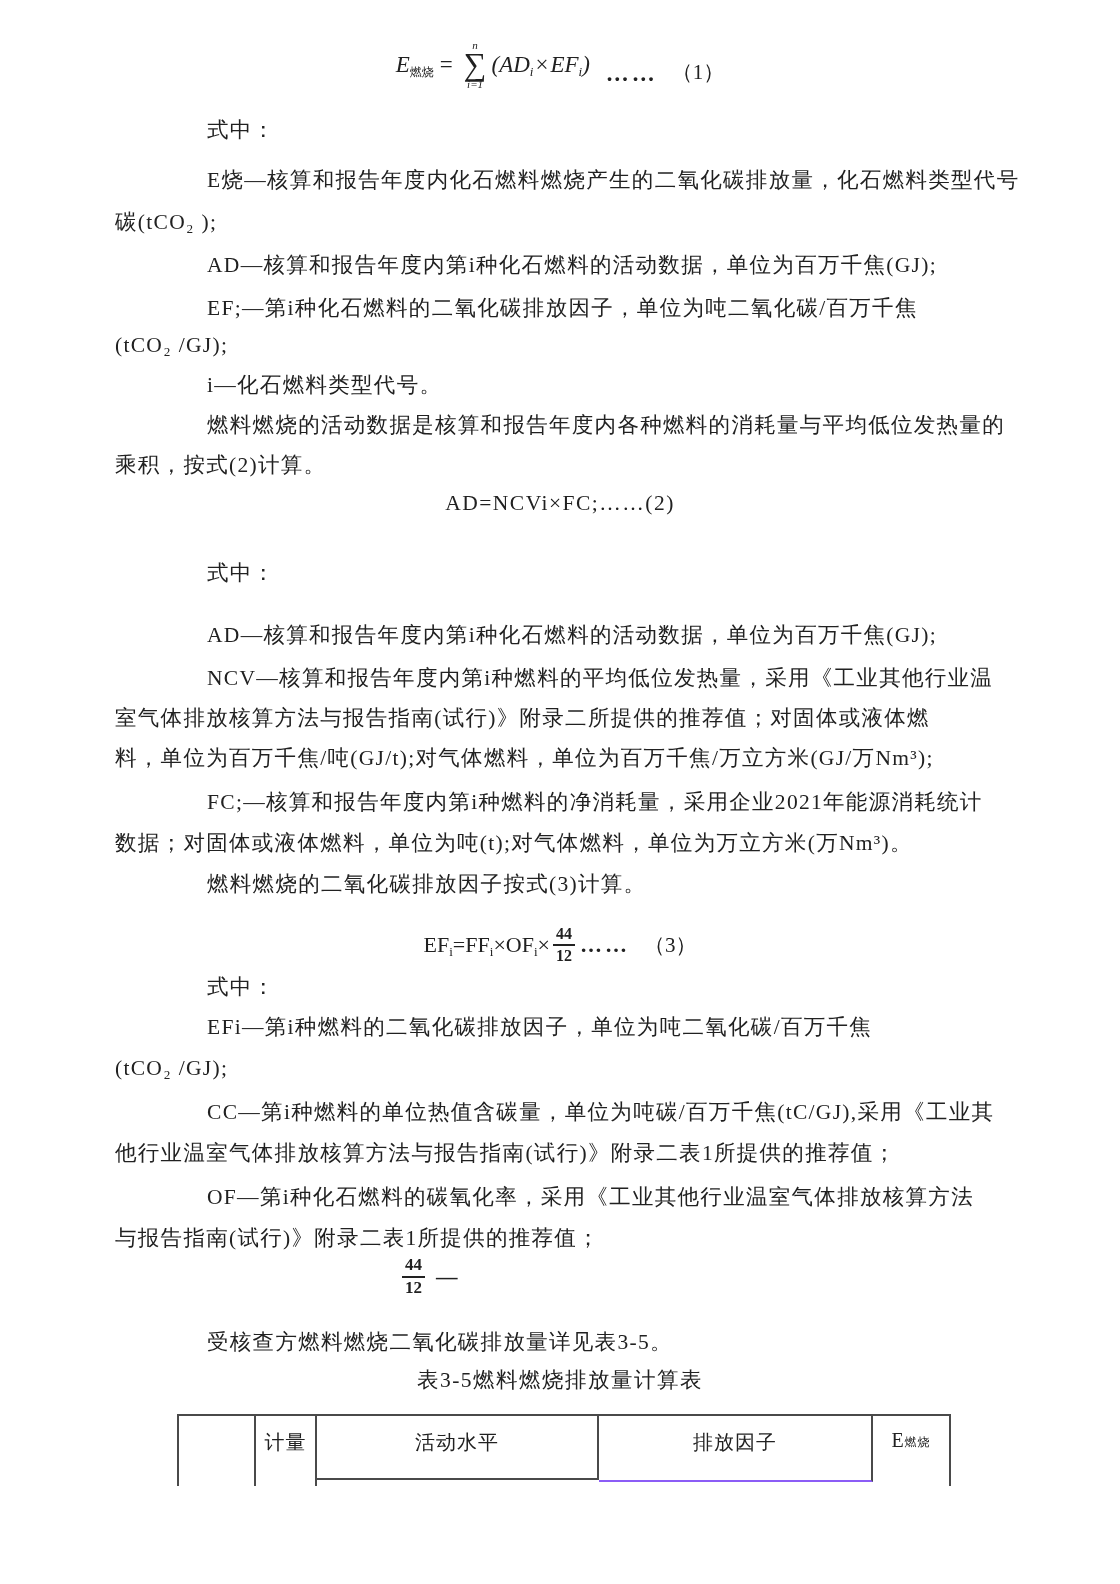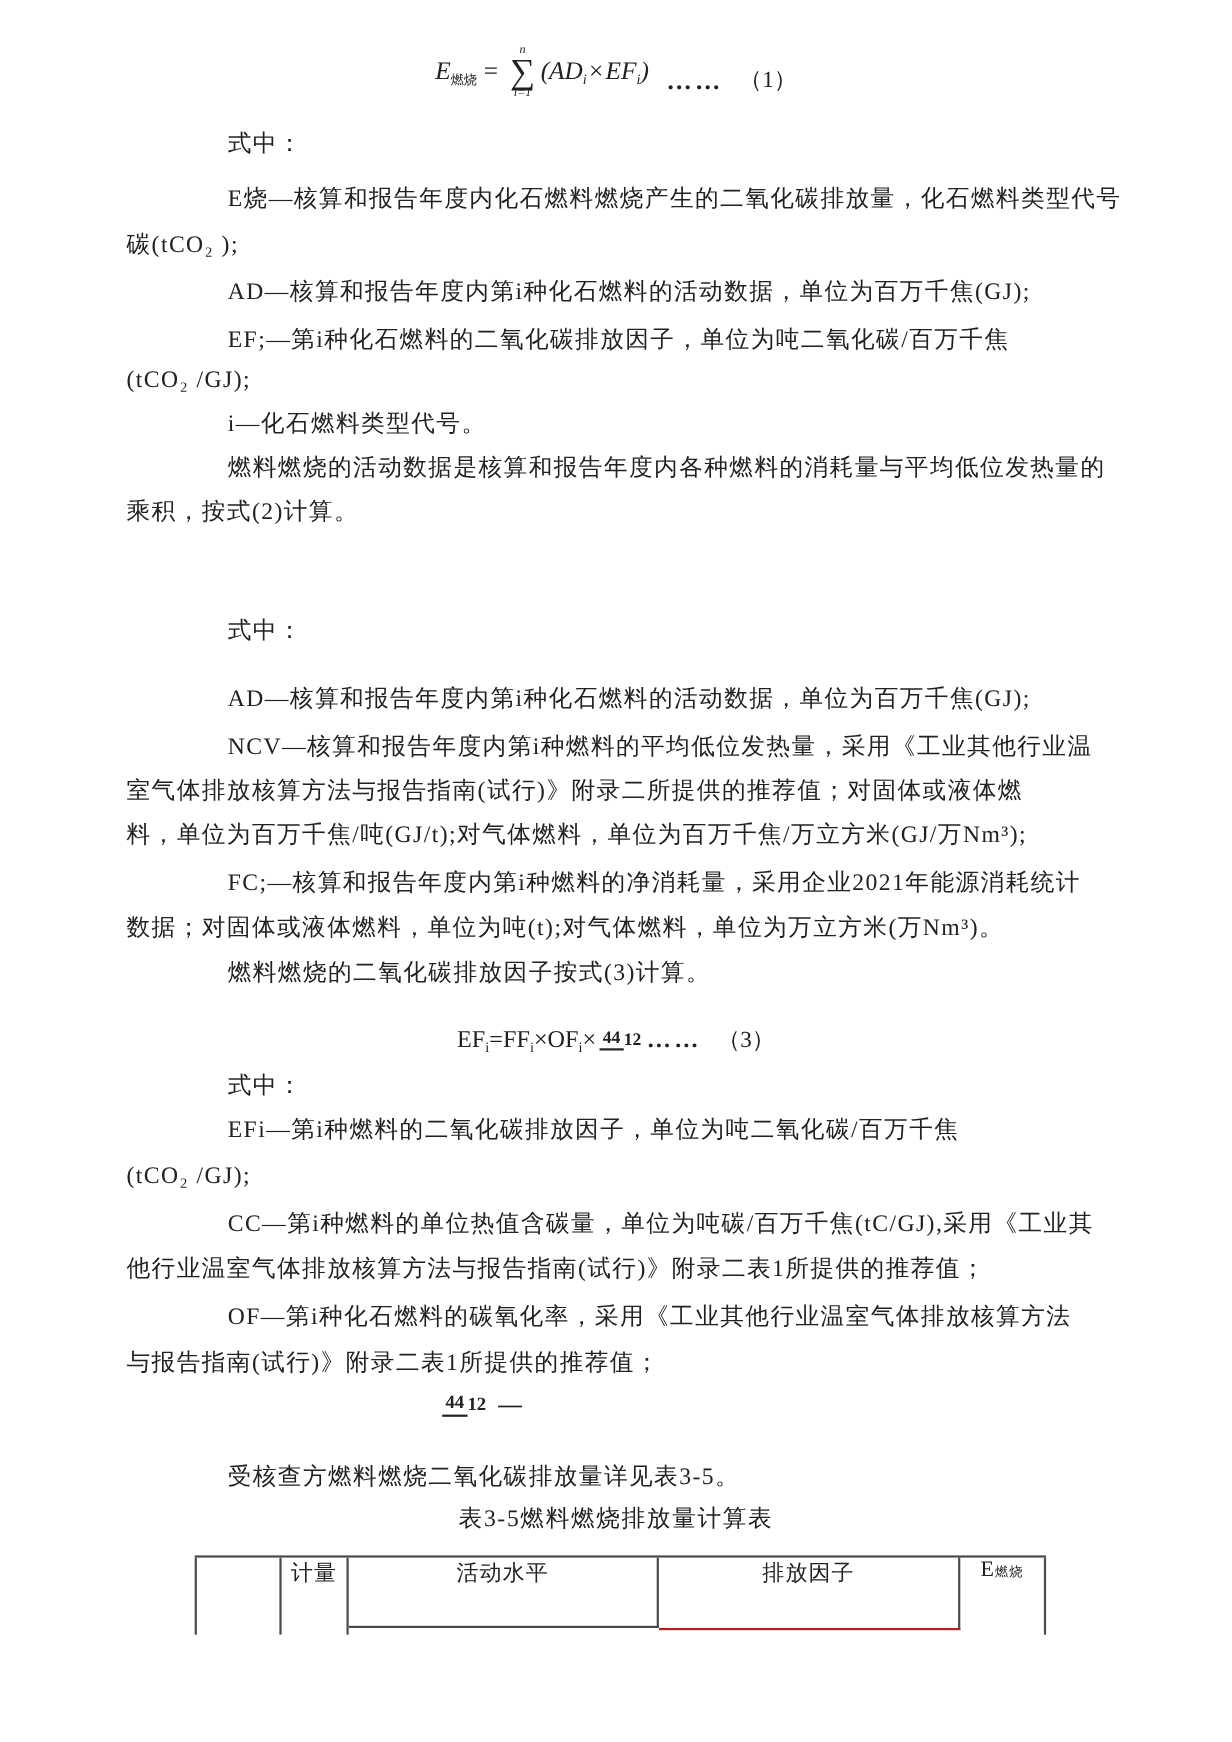--- a/index.html
+++ b/index.html
@@ -12,34 +12,34 @@
   .formula-row{position:absolute;left:0;width:1120px;display:flex;justify-content:center;align-items:center;font-size:23px;}
   .it{font-style:italic;}
   .fsub{font-size:13px;position:relative;top:7px;letter-spacing:0;}
   .fsub-cn{font-size:12px;position:relative;top:7px;}
   .sum{display:inline-flex;flex-direction:column;align-items:center;line-height:1;margin:0 5px;}
   .sum .stop{font-size:11px;font-style:italic;}
   .sum .ssym{font-size:32px;line-height:.85;}
   .sum .sbot{font-size:11px;font-style:italic;}
   .fdots{font-weight:bold;letter-spacing:3px;margin-left:16px;position:relative;top:9px;}
   .flabel{margin-left:14px;position:relative;top:7px;font-size:21px;}
-  .frac{display:inline-flex;flex-direction:row;align-items:center;line-height:1.1;font-size:16px;font-weight:600;margin:0 3px;letter-spacing:0;}
+  .frac{display:inline-flex;flex-direction:column;align-items:center;line-height:1.1;font-size:16px;font-weight:600;margin:0 3px;letter-spacing:0;}
   .frac .num{border-bottom:2px solid #222;padding:0 3px 1px;}
   .frac .den{padding-top:1px;}
   .feq{margin:0 2px;}
   .frac-line{position:absolute;left:399px;top:1250px;height:54px;display:flex;align-items:center;font-size:21.5px;}
   .frac-line .dash{font-weight:bold;margin:0 2px 0 8px;}
   
   .tbl{position:absolute;left:177px;top:1414px;width:774px;display:flex;border-top:2px solid #4a4a4a;}
-  .tc{box-sizing:border-box;display:flex;justify-content:center;align-items:flex-start;
+  .tc{box-sizing:border-box;display:flex;justify-content:center;align-items:flex-start;padding-top:13px;
       font-size:20px;letter-spacing:1px;}
   .tc1{width:79px;height:70px;border-left:2px solid #4a4a4a;border-right:2px solid #4a4a4a;}
   .tc2{width:61px;height:70px;border-right:2px solid #4a4a4a;}
   .tc3{width:282px;height:64px;border-right:2px solid #4a4a4a;border-bottom:2px solid #4a4a4a;}
-  .tc4{width:274px;height:66px;border-right:2px solid #4a4a4a;border-bottom:2px solid #b91c1c;}
+  .tc4{width:274px;height:66px;border-right:2px solid #4a4a4a;border-bottom:2px solid #8b5cf6;}
   .tc5{width:78px;height:70px;border-right:2px solid #4a4a4a;}
   .tbl-esub{font-size:12px;position:relative;top:5px;}
 </style>
 </head>
 <body>
 
 <div class="page">
 
   <div class="formula-row" style="top:34px;height:62px;">
     <span class="it">E</span>
@@ -64,20 +64,21 @@
   <div class="ln ind" style="top:115px">式中：</div>
   <div class="ln ind" style="top:165px">E烧—核算和报告年度内化石燃料燃烧产生的二氧化碳排放量，化石燃料类型代号</div>
   <div class="ln" style="top:207px">碳(tCO₂ );</div>
   <div class="ln ind" style="top:250px">AD—核算和报告年度内第i种化石燃料的活动数据，单位为百万千焦(GJ);</div>
   <div class="ln ind" style="top:293px">EF;—第i种化石燃料的二氧化碳排放因子，单位为吨二氧化碳/百万千焦</div>
   <div class="ln" style="top:330px">(tCO₂ /GJ);</div>
   <div class="ln ind" style="top:370px">i—化石燃料类型代号。</div>
   <div class="ln ind" style="top:410px">燃料燃烧的活动数据是核算和报告年度内各种燃料的消耗量与平均低位发热量的</div>
   <div class="ln" style="top:450px">乘积，按式(2)计算。</div>
 
+  <div class="ln center" style="top:488px">AD=NCVi×FC;……(2)</div>
 
   <div class="ln ind" style="top:558px">式中：</div>
   <div class="ln ind" style="top:620px">AD—核算和报告年度内第i种化石燃料的活动数据，单位为百万千焦(GJ);</div>
   <div class="ln ind" style="top:663px">NCV—核算和报告年度内第i种燃料的平均低位发热量，采用《工业其他行业温</div>
   <div class="ln" style="top:703px">室气体排放核算方法与报告指南(试行)》附录二所提供的推荐值；对固体或液体燃</div>
   <div class="ln" style="top:743px">料，单位为百万千焦/吨(GJ/t);对气体燃料，单位为百万千焦/万立方米(GJ/万Nm³);</div>
   <div class="ln ind" style="top:787px">FC;—核算和报告年度内第i种燃料的净消耗量，采用企业2021年能源消耗统计</div>
   <div class="ln" style="top:828px">数据；对固体或液体燃料，单位为吨(t);对气体燃料，单位为万立方米(万Nm³)。</div>
   <div class="ln ind" style="top:869px">燃料燃烧的二氧化碳排放因子按式(3)计算。</div>
 

